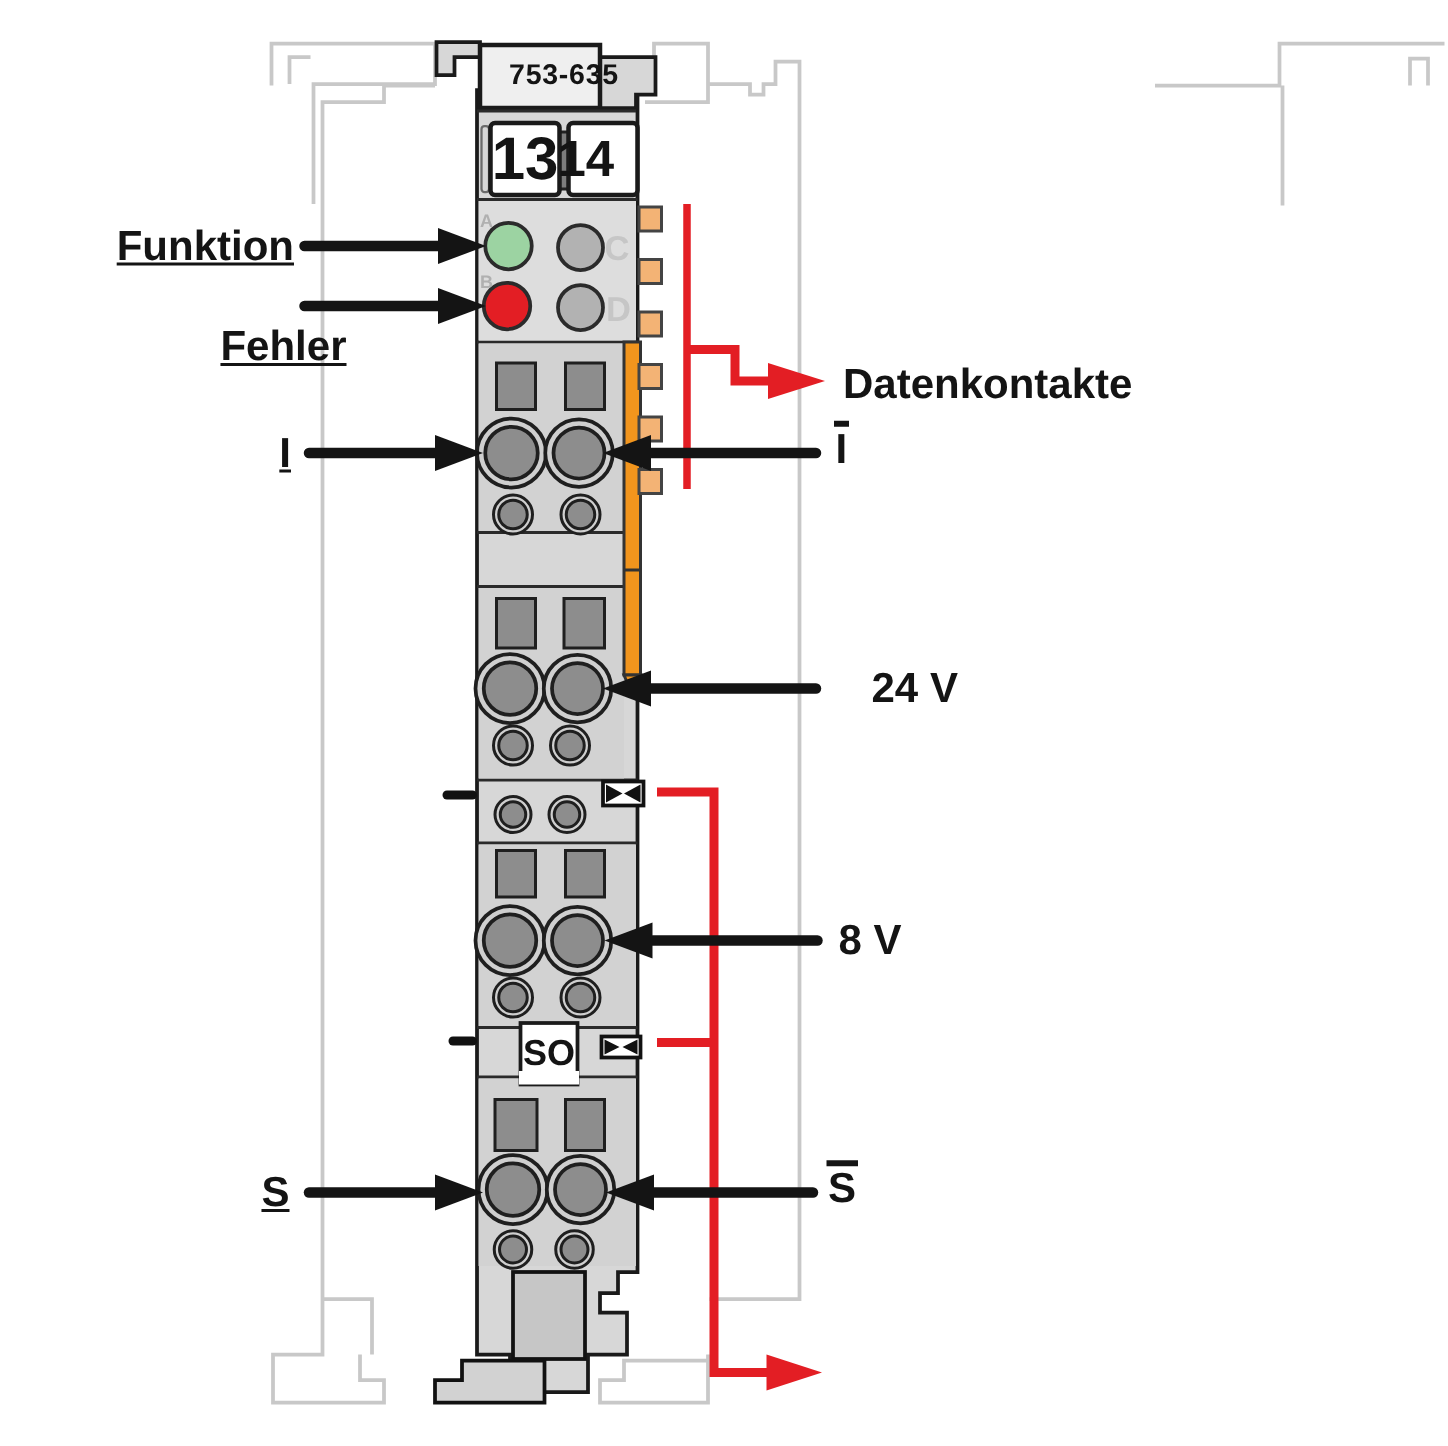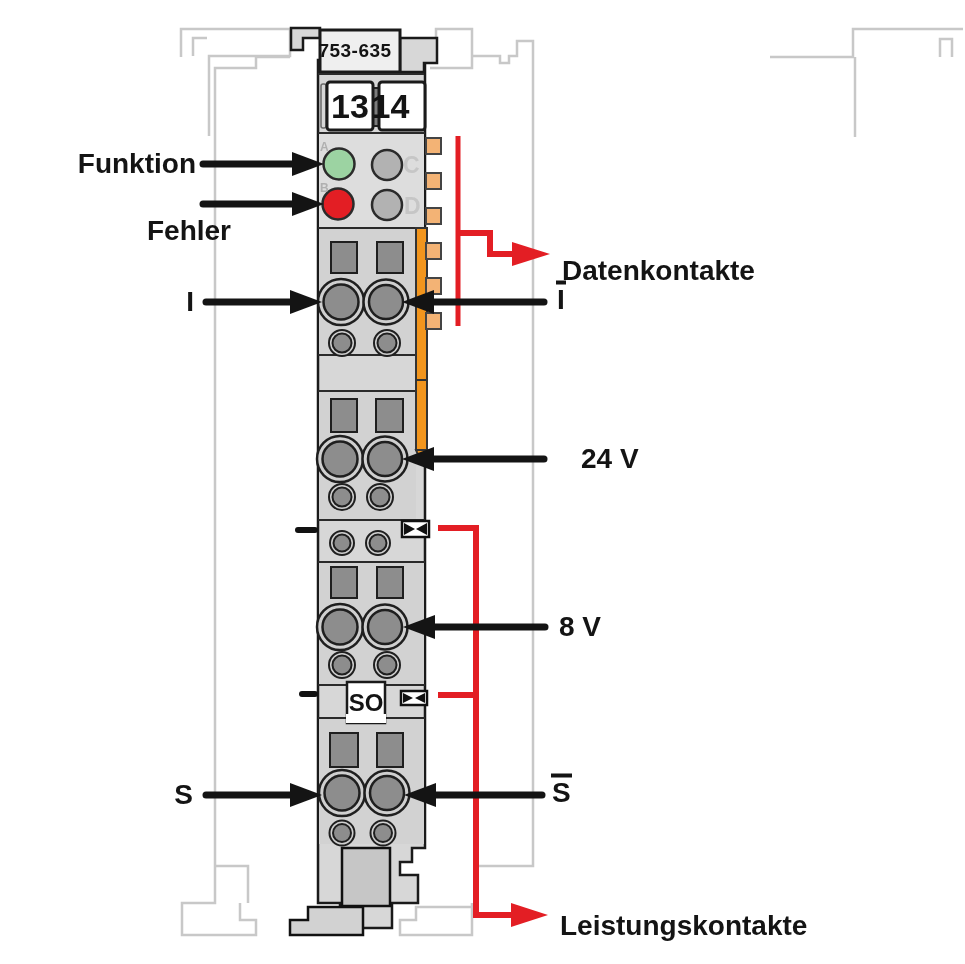--- a/index.html
+++ b/index.html
@@ -1,21 +1,21 @@
 <!DOCTYPE html>
 <html><head>
 <meta charset="utf-8">
 <style>
   html,body{margin:0;padding:0;background:#ffffff;}
   #stage{position:relative;width:965px;height:964px;background:#ffffff;overflow:hidden;
          font-family:"Liberation Sans",sans-serif;}
   #stage svg{position:absolute;left:0;top:0;}
   .lbl{position:absolute;font-weight:bold;color:#141414;font-size:28px;line-height:1;
        white-space:nowrap;transform:translateY(-50%);}
-  .ra{text-align:left;}
+  .ra{text-align:left;text-decoration:underline;}
   .boxlbl{position:absolute;display:flex;align-items:center;justify-content:center;
           font-weight:bold;color:#141414;}
   .ovl{display:inline-block;border-top:4px solid #141414;padding:2px 1px 0 1px;line-height:0.95;}
   .ledletter{position:absolute;font-weight:bold;line-height:1;}
 </style>
 </head>
 <body>
 
 <div id="stage">
 
@@ -214,30 +214,29 @@
     <g>
       <line x1="542" y1="795" x2="436" y2="795" stroke-width="7" stroke-linecap="round"></line>
       <polygon points="436,783 436,807 404,795" stroke="none"></polygon>
     </g>
   </g>
 </svg>
 
 <div class="lbl ra" style="right:769px;top:164px;">Funktion</div>
 <div class="lbl ra" style="right:734px;top:203px;margin-top:28px;">Fehler</div>
 <div class="lbl ra" style="right:771px;top:302px;">I</div>
-<div class="lbl" style="left:562px;top:271px;">Datenkontakte</div>
+<div class="lbl" style="left:562px;top:256px;">Datenkontakte</div>
 <div class="lbl" style="left:556px;top:297px;"><span class="ovl">I</span></div>
 <div class="lbl" style="left:581px;top:459px;">24 V</div>
 <div class="lbl" style="left:559px;top:627px;">8 V</div>
 <div class="lbl ra" style="right:772px;top:795px;">S</div>
 <div class="lbl" style="left:551px;top:790px;"><span class="ovl">S</span></div>
-<div class="lbl" style="left:560px;top:926px;">Leistungskontakte</div>
-
-<div class="boxlbl" style="left:311px;top:30px;width:88px;height:42px;font-size:19px;letter-spacing:0.5px;">753-635</div>
-<div class="boxlbl" style="left:327px;top:82px;width:46px;height:48px;font-size:34px;">13</div>
+
+<div class="boxlbl" style="left:332px;top:30px;width:88px;height:42px;font-size:19px;letter-spacing:0.5px;">753-635</div>
+<div class="boxlbl" style="left:327px;top:82px;width:46px;height:48px;font-size:40px;">13</div>
 <div class="boxlbl" style="left:379px;top:82px;width:23px;height:48px;font-size:34px;">14</div>
 <div class="boxlbl" style="left:347px;top:682px;width:38px;height:41px;font-size:24px;">SO</div>
 
 <div class="ledletter" style="left:320px;top:141px;font-size:12px;color:#b0b0b0;">A</div>
 <div class="ledletter" style="left:320px;top:182px;font-size:12px;color:#b0b0b0;">B</div>
 <div class="ledletter" style="left:403px;top:154px;font-size:23px;color:#c6c6c6;">C</div>
 <div class="ledletter" style="left:404px;top:195px;font-size:23px;color:#c6c6c6;">D</div>
 
 </div>
 

